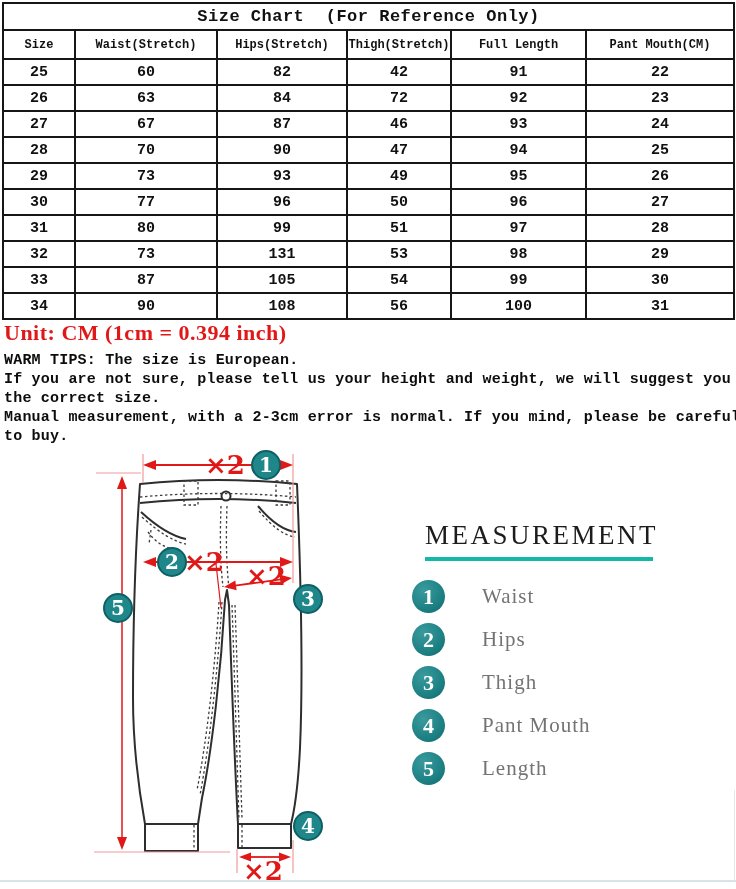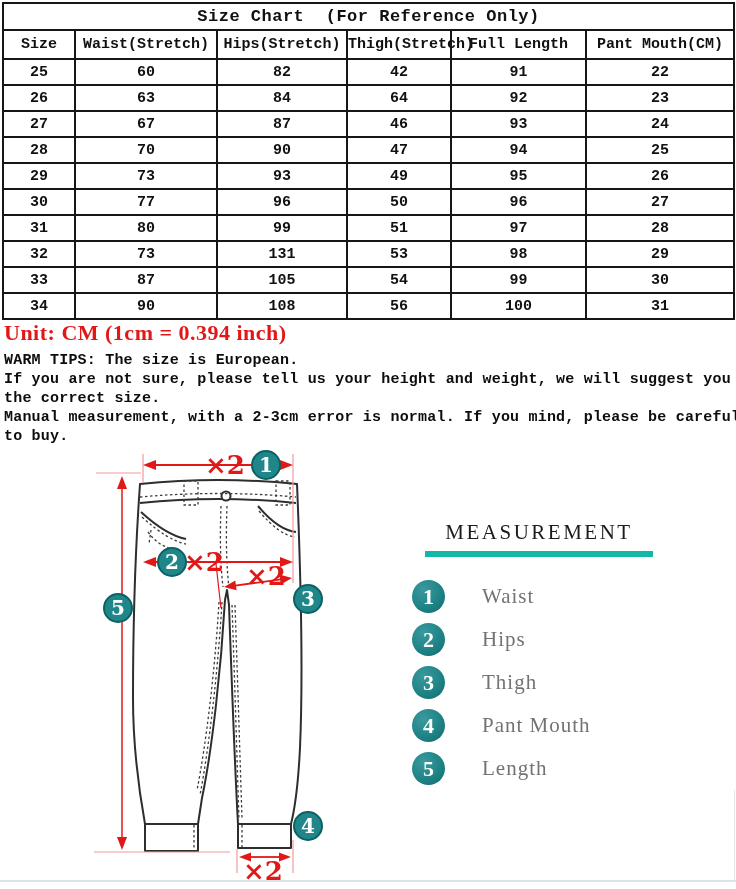--- a/index.html
+++ b/index.html
@@ -12,40 +12,40 @@
   .size-table{
     position:absolute;left:2px;top:2px;width:731px;
     border-collapse:collapse;table-layout:fixed;padding-left:15px;
   }
   .size-table td,.size-table th{
     border:2px solid #161616;text-align:center;vertical-align:middle;
     font-weight:bold;font-size:15px;color:#111;padding:0;
     white-space:nowrap;overflow:visible;
   }
   .size-table .title-cell{height:25px;font-size:17px;letter-spacing:.5px;white-space:pre;}
-  .size-table th{height:27px;font-size:15px;border-radius:14px;}
+  .size-table th{height:27px;font-size:12px;border-radius:14px;}
   .size-table td.data-cell{height:24px;margin-top:35px;}
   
   .unit-line{
     position:absolute;left:4px;top:320px;
     font-size:22px;font-weight:bold;color:#e11818;letter-spacing:.5px;white-space:pre;font-family:Liberation Serif, serif;
   }
   .tips{position:absolute;left:4px;top:351px;}
   .tips .tip-line{
     font-size:15px;font-weight:bold;color:#0d0d0d;line-height:19px;
     letter-spacing:.2px;white-space:pre;
   }
   
   .diagram-svg{position:absolute;left:30px;top:440px;}
   
   .legend{position:absolute;left:400px;top:500px;width:330px;font-family:"Liberation Serif","DejaVu Serif",serif;}
   .legend-heading{
     position:absolute;left:25px;top:20px;width:228px;text-align:center;
-    font-size:21px;letter-spacing:2.5px;color:#1c1c1c;
-    border-bottom:6px solid #14b8a6;padding-bottom:6px;
+    font-size:27px;letter-spacing:2.5px;color:#1c1c1c;
+    border-bottom:4px solid #14b8a6;padding-bottom:6px;
   }
   .legend-items{position:absolute;left:12px;top:80px;}
   .legend-item{display:flex;align-items:center;margin-bottom:10px;height:33px;}
   .legend-badge{
     width:33px;height:33px;border-radius:50%;flex:0 0 33px;
     background:radial-gradient(circle at 35% 30%, #3a9a9d, #1d8184 60%, #0f696c);
     color:#ffffff;font-size:22px;font-weight:bold;
     display:flex;align-items:center;justify-content:center;
     font-family:"Liberation Serif","DejaVu Serif",serif;
   }
@@ -83,21 +83,21 @@
         <td class="data-cell">60</td>
         <td class="data-cell">82</td>
         <td class="data-cell">42</td>
         <td class="data-cell">91</td>
         <td class="data-cell">22</td>
       </tr>
       <tr>
         <td class="data-cell">26</td>
         <td class="data-cell">63</td>
         <td class="data-cell">84</td>
-        <td class="data-cell">64</td>
+        <td class="data-cell">72</td>
         <td class="data-cell">92</td>
         <td class="data-cell">23</td>
       </tr>
       <tr>
         <td class="data-cell">27</td>
         <td class="data-cell">67</td>
         <td class="data-cell">87</td>
         <td class="data-cell">46</td>
         <td class="data-cell">93</td>
         <td class="data-cell">24</td>

